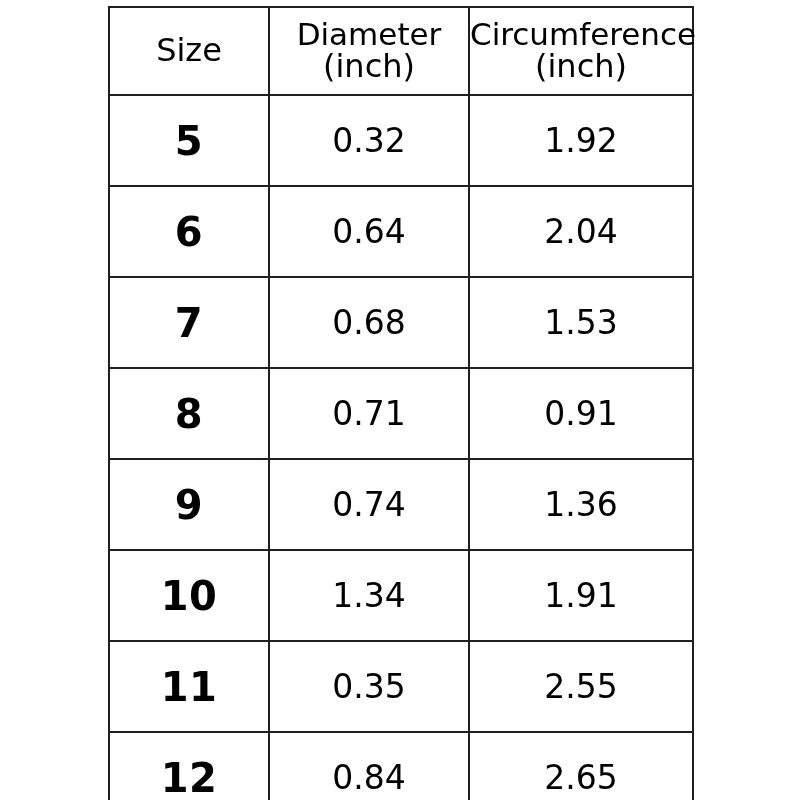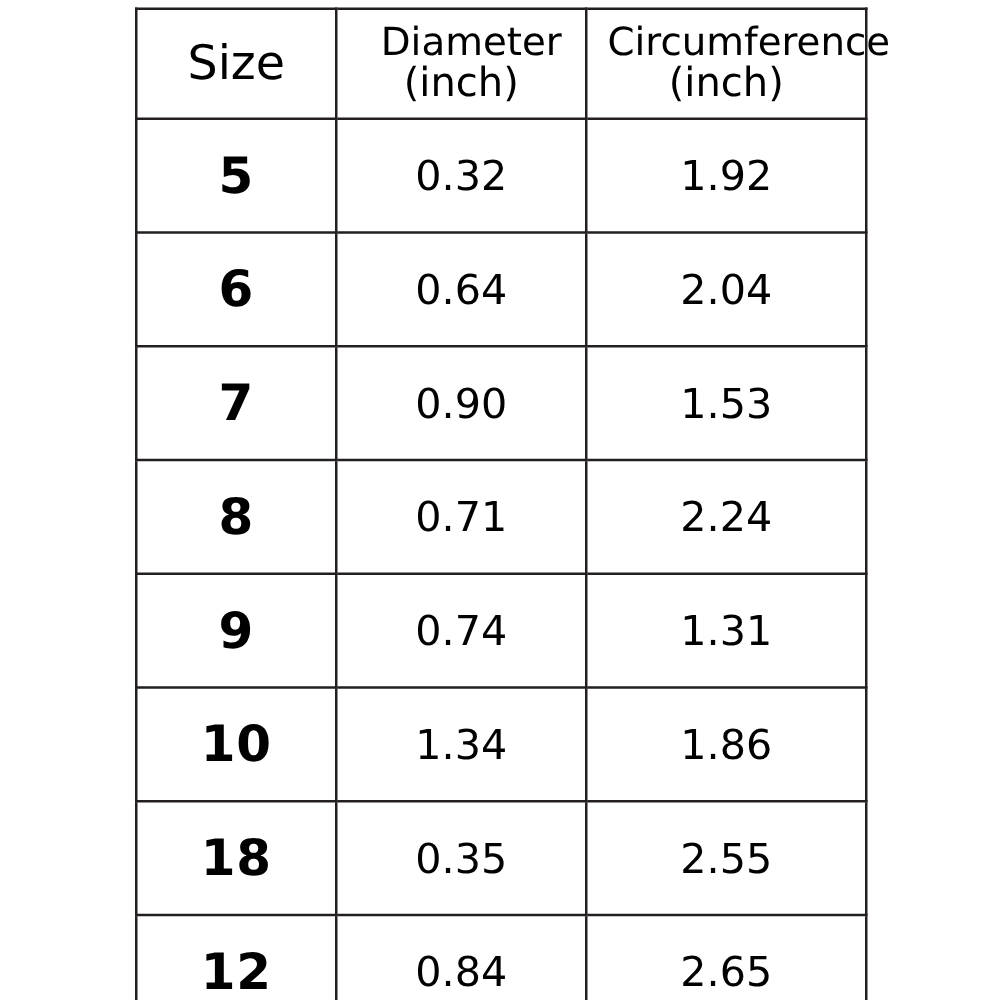--- a/index.html
+++ b/index.html
@@ -46,29 +46,28 @@
   thead th {
     height: 86px;
     font-weight: normal;
     font-size: 30px;
     line-height: 1.05;
   }
 
   thead th .hdr-main {
     display: block;
     font-size: 31px;
-    margin-left: 16px;
   }
   thead th .hdr-sub {
     display: block;
     font-size: 32px;
   }
 
   th.size-head {
-    font-size: 38px;
+    font-size: 32px;
   }
 
   tbody tr {
     height: 91px;
   }
 
   tbody td.size-cell {
     font-size: 40px;
     font-weight: bold;
     letter-spacing: 0.5px;
@@ -107,40 +106,40 @@
         <td class="num-cell">0.32</td>
         <td class="num-cell">1.92</td>
       </tr>
       <tr>
         <td class="size-cell">6</td>
         <td class="num-cell">0.64</td>
         <td class="num-cell">2.04</td>
       </tr>
       <tr>
         <td class="size-cell">7</td>
-        <td class="num-cell">0.90</td>
+        <td class="num-cell">0.68</td>
         <td class="num-cell">1.53</td>
       </tr>
       <tr>
         <td class="size-cell">8</td>
         <td class="num-cell">0.71</td>
-        <td class="num-cell">2.24</td>
+        <td class="num-cell">0.91</td>
       </tr>
       <tr>
         <td class="size-cell">9</td>
         <td class="num-cell">0.74</td>
-        <td class="num-cell">1.31</td>
+        <td class="num-cell">1.36</td>
       </tr>
       <tr>
         <td class="size-cell">10</td>
         <td class="num-cell">1.34</td>
-        <td class="num-cell">1.86</td>
+        <td class="num-cell">1.91</td>
       </tr>
       <tr>
-        <td class="size-cell">18</td>
+        <td class="size-cell">11</td>
         <td class="num-cell">0.35</td>
         <td class="num-cell">2.55</td>
       </tr>
       <tr>
         <td class="size-cell">12</td>
         <td class="num-cell">0.84</td>
         <td class="num-cell">2.65</td>
       </tr>
     </tbody>
   </table>

